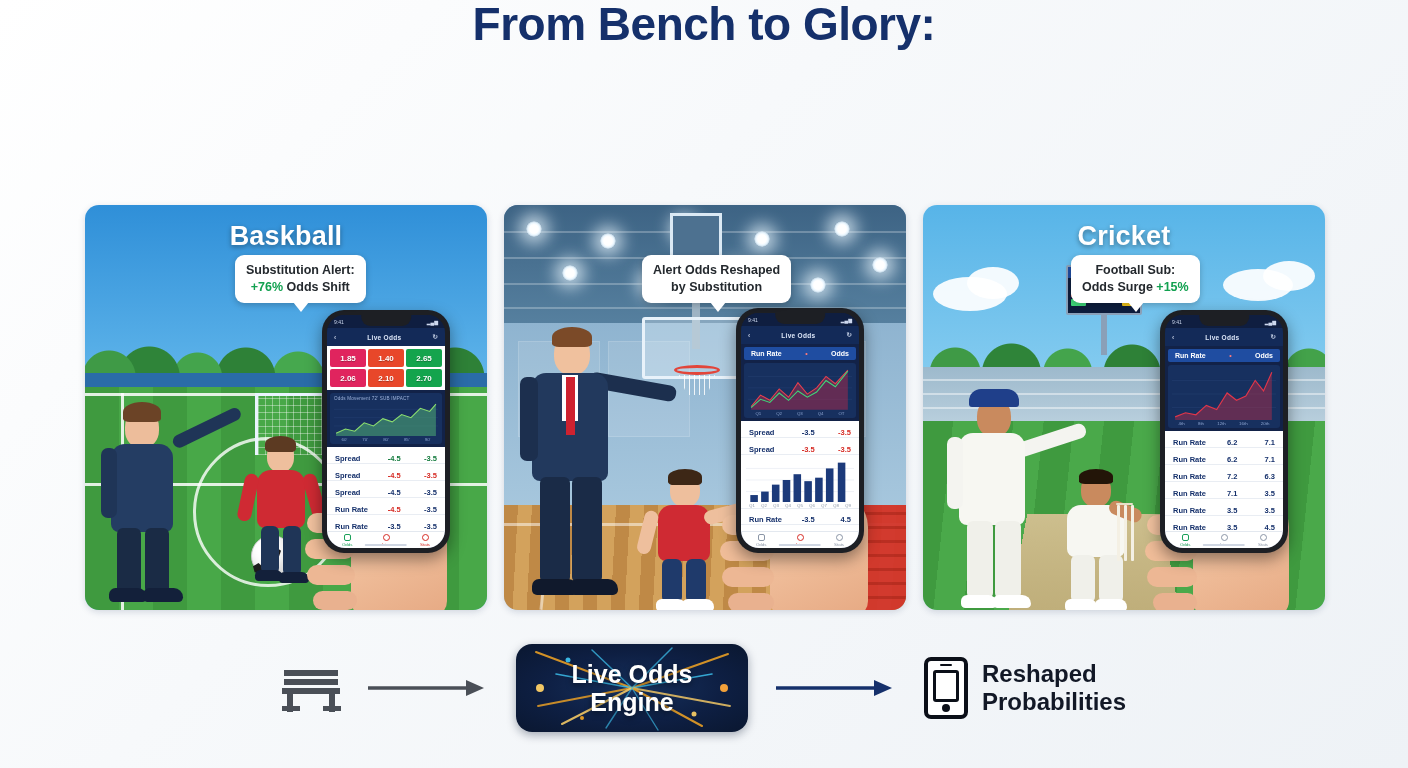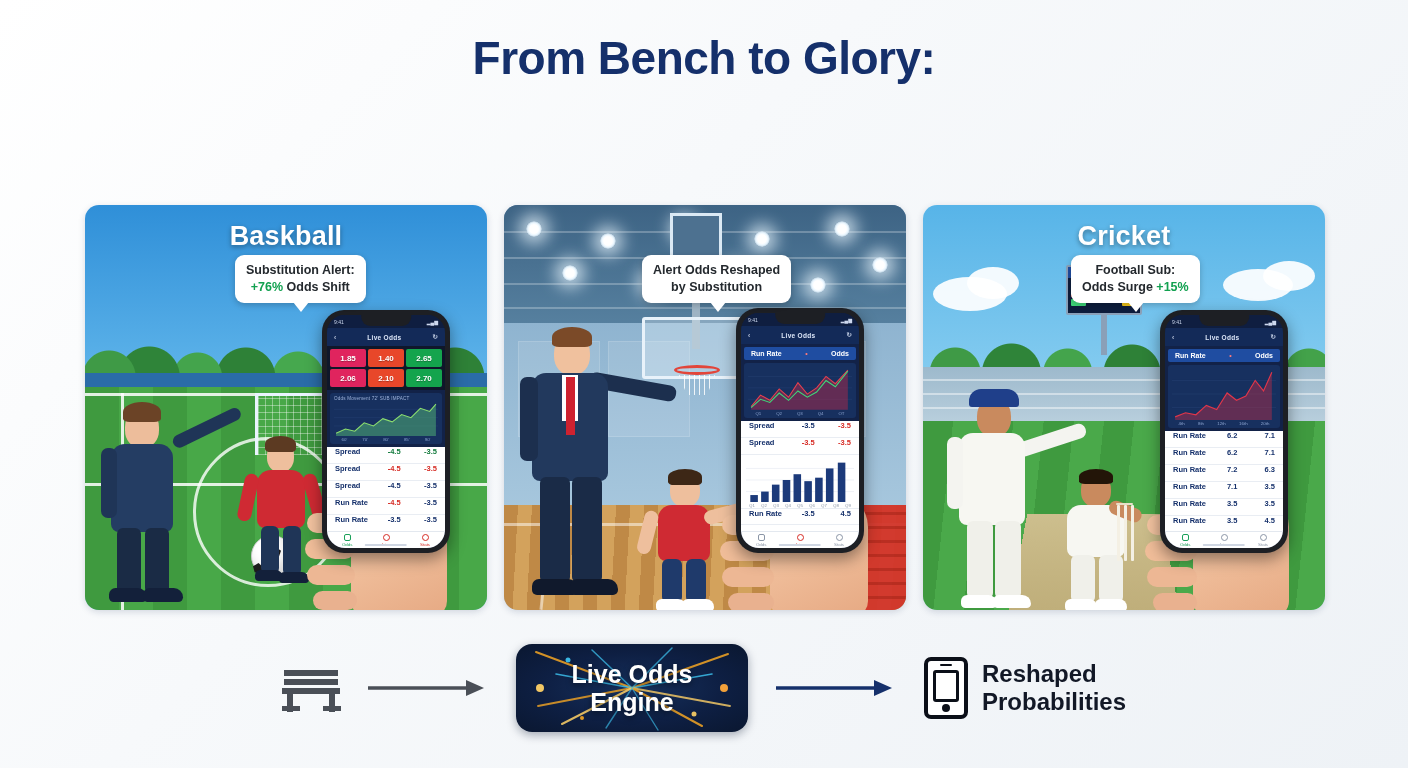--- a/index.html
+++ b/index.html
@@ -5,21 +5,21 @@
   * { box-sizing: border-box; margin: 0; padding: 0; }
   html, body { width: 1408px; height: 768px; }
   body {
     font-family: "Liberation Sans", sans-serif;
     background: linear-gradient(135deg, #ffffff 0%, #f7f9fb 40%, #eef2f6 100%);
     overflow: hidden;
     position: relative;
   }
 
   
-  #header { width: 100%; padding-top: 34px; text-align: center; }
+  #header { width: 100%; text-align: center; }
   #main-title {
     font-size: 46px; font-weight: bold; color: #15306b;
     letter-spacing: -0.5px; line-height: 1.05;
   }
   #subtitle {
     margin-top: 16px; font-size: 25px; color: #181818;
     line-height: 1.42; font-weight: 400;
     max-width: 980px; margin-left: auto; margin-right: auto;
   }
 
@@ -231,21 +231,21 @@
     padding: 0 7px; font-size: 5px; color:#cdd8ee; background:#0f1e40;
   }
   .appbar {
     height: 18px; display:flex; align-items:center; justify-content:space-between;
     padding: 0 7px; background:#132a58; color:#dce6f8; font-size: 6.5px; font-weight:bold;
   }
   .appbar-title { flex:1; text-align:center; letter-spacing:.3px; }
   .ico { opacity:.85; }
 
   
-  .tile-grid { display:grid; grid-template-columns: repeat(3,1fr); gap: 2px; padding: 3px; background:#0f172a; }
+  .tile-grid { display:grid; grid-template-columns: repeat(3,1fr); gap: 2px; padding: 3px; background:#ffffff; }
   .tile {
     height: 18px; border-radius: 2px; display:flex; align-items:center; justify-content:center;
     font-size: 8px; font-weight:bold; color:#fff; text-shadow:0 1px 1px rgba(0,0,0,.3);
   }
 
   
   .chart-box { background:#17305f; margin: 3px; border-radius:3px; padding: 3px 4px 2px; position:relative; }
   .chart-caption { font-size: 4.6px; color:#9fb4dc; letter-spacing:.2px; white-space:nowrap; overflow:hidden; }
   .chart-svg { display:block; width:100%; }
   .chart-xaxis { display:flex; justify-content:space-around; font-size:4.4px; color:#8ba3cf; margin-top:1px; }
@@ -253,21 +253,21 @@
   .ratebar {
     display:flex; align-items:center; justify-content:space-between;
     background:#1f4da1; color:#fff; font-size:7px; font-weight:bold;
     padding: 3px 7px; margin: 3px 3px 0;
     border-radius: 2px;
   }
   .ratebar .dot { color:#ff7a7a; }
 
   .rows { background:#ffffff; flex:1; overflow:hidden; }
   .row {
-    display:flex; align-items:flex-start; justify-content:space-between;
+    display:flex; align-items:flex-end; justify-content:space-between;
     padding: 0 8px; height: 17px; border-bottom: 1px solid #e9edf3;
     font-size: 7.5px; font-weight: bold; color:#15306b;
   }
   .row .lbl { flex: 1; }
   .row .v1 { width: 32%; text-align:center; }
   .row .v2 { width: 26%; text-align:right; }
   .pos { color:#127a3c; }
   .neg { color:#d62b24; }
   .navy { color:#15306b; }
 

